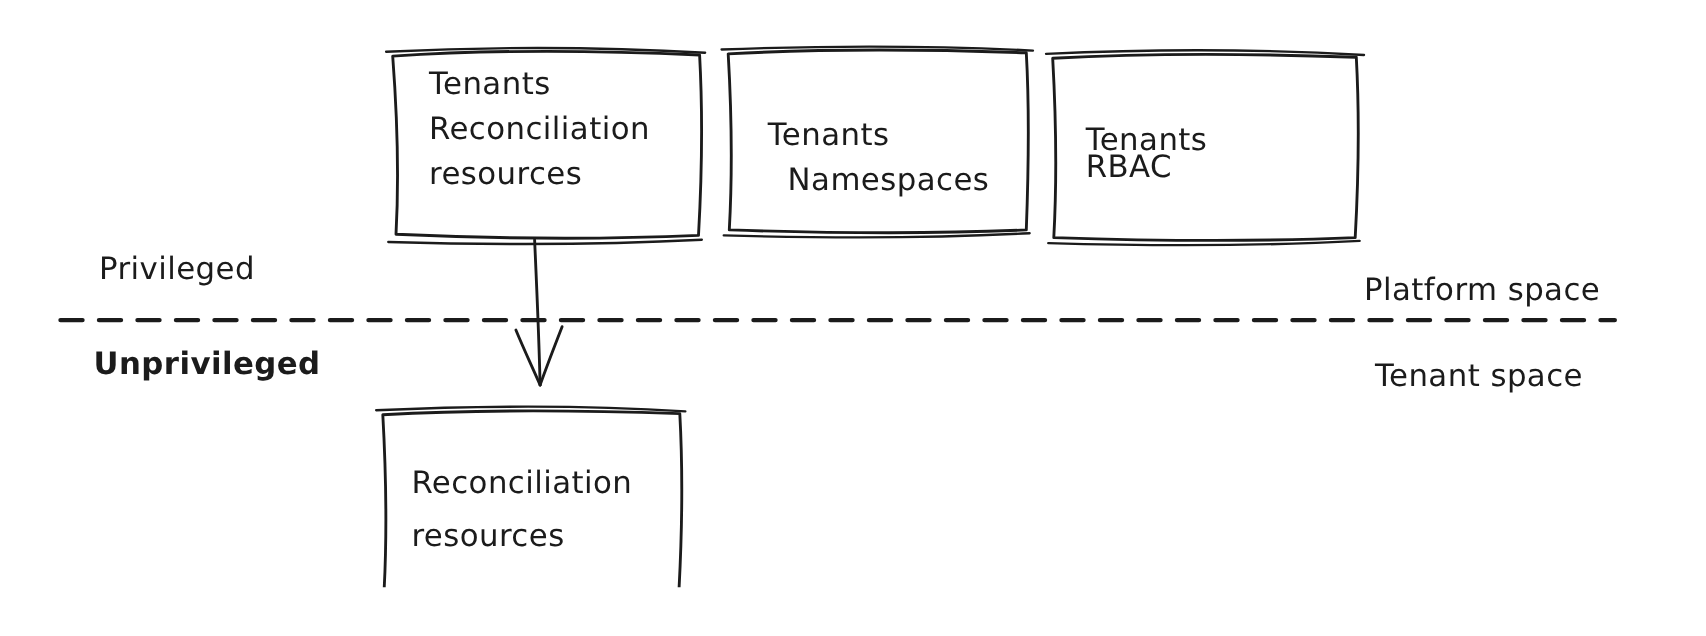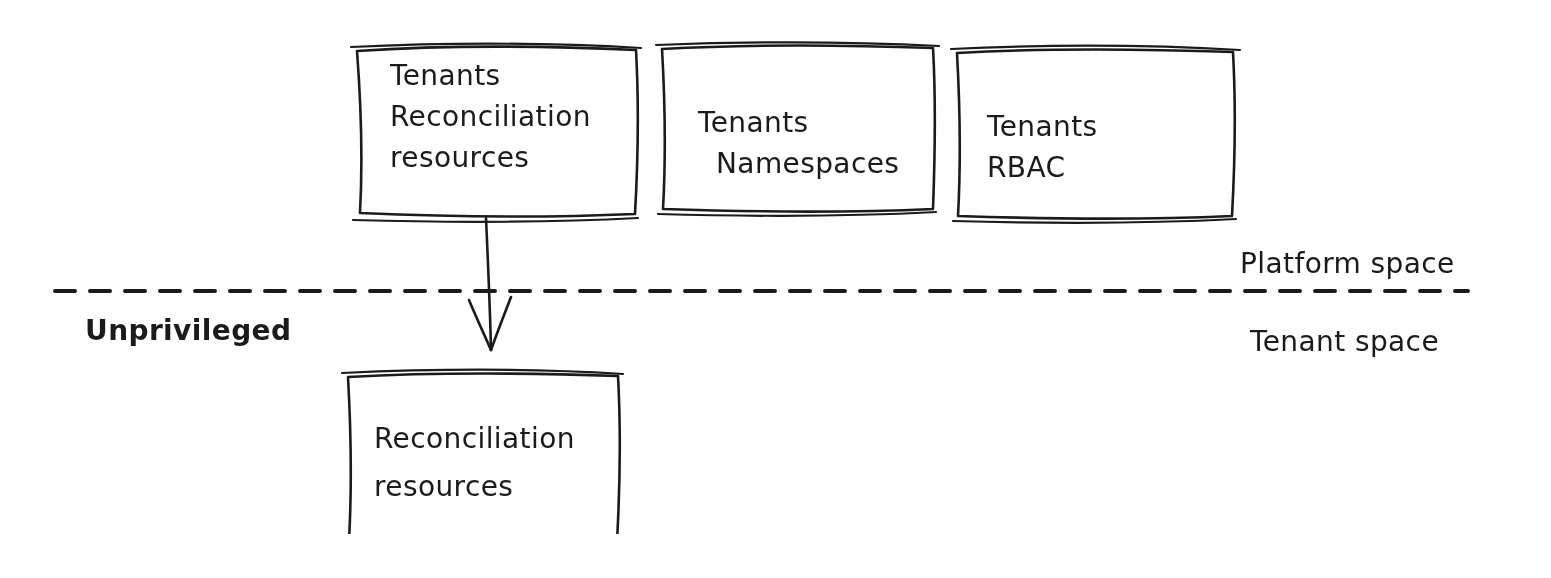--- a/index.html
+++ b/index.html
@@ -99,25 +99,26 @@
     <div class="box-text" style="left:34px; top:93px;">resources</div>
   </div>
 
   <div class="box" style="left:660px; top:44px; width:275px; height:168px;">
     <div class="box-text" style="left:38px; top:58px;">Tenants</div>
     <div class="box-text" style="left:38px; top:99px;margin-left:18px;">Namespaces</div>
   </div>
 
   <div class="box" style="left:955px; top:48px; width:280px; height:170px;">
     <div class="box-text" style="left:32px; top:58px;">Tenants</div>
-    <div class="box-text" style="left:32px; top:99px;">RBAC</div>
+    <div class="box-text" style="left:32px; top:83px;">RBAC</div>
   </div>
 
   <div class="box" style="left:346px; top:375px; width:274px; height:170px;">
     <div class="box-text" style="left:28px; top:43px;">Reconciliation</div>
     <div class="box-text" style="left:28px; top:91px;">resources</div>
   </div>
 
+  <div class="zone-label" style="left:90px; top:229px;">Privileged</div>
   <div class="zone-label" style="left:85px; top:315px;font-weight:bold;">Unprivileged</div>
   <div class="zone-label" style="left:1240px; top:226px;margin-top:22px;">Platform space</div>
   <div class="zone-label" style="left:1250px; top:326px;">Tenant space</div>
 
 </div>
 
 </body></html>

